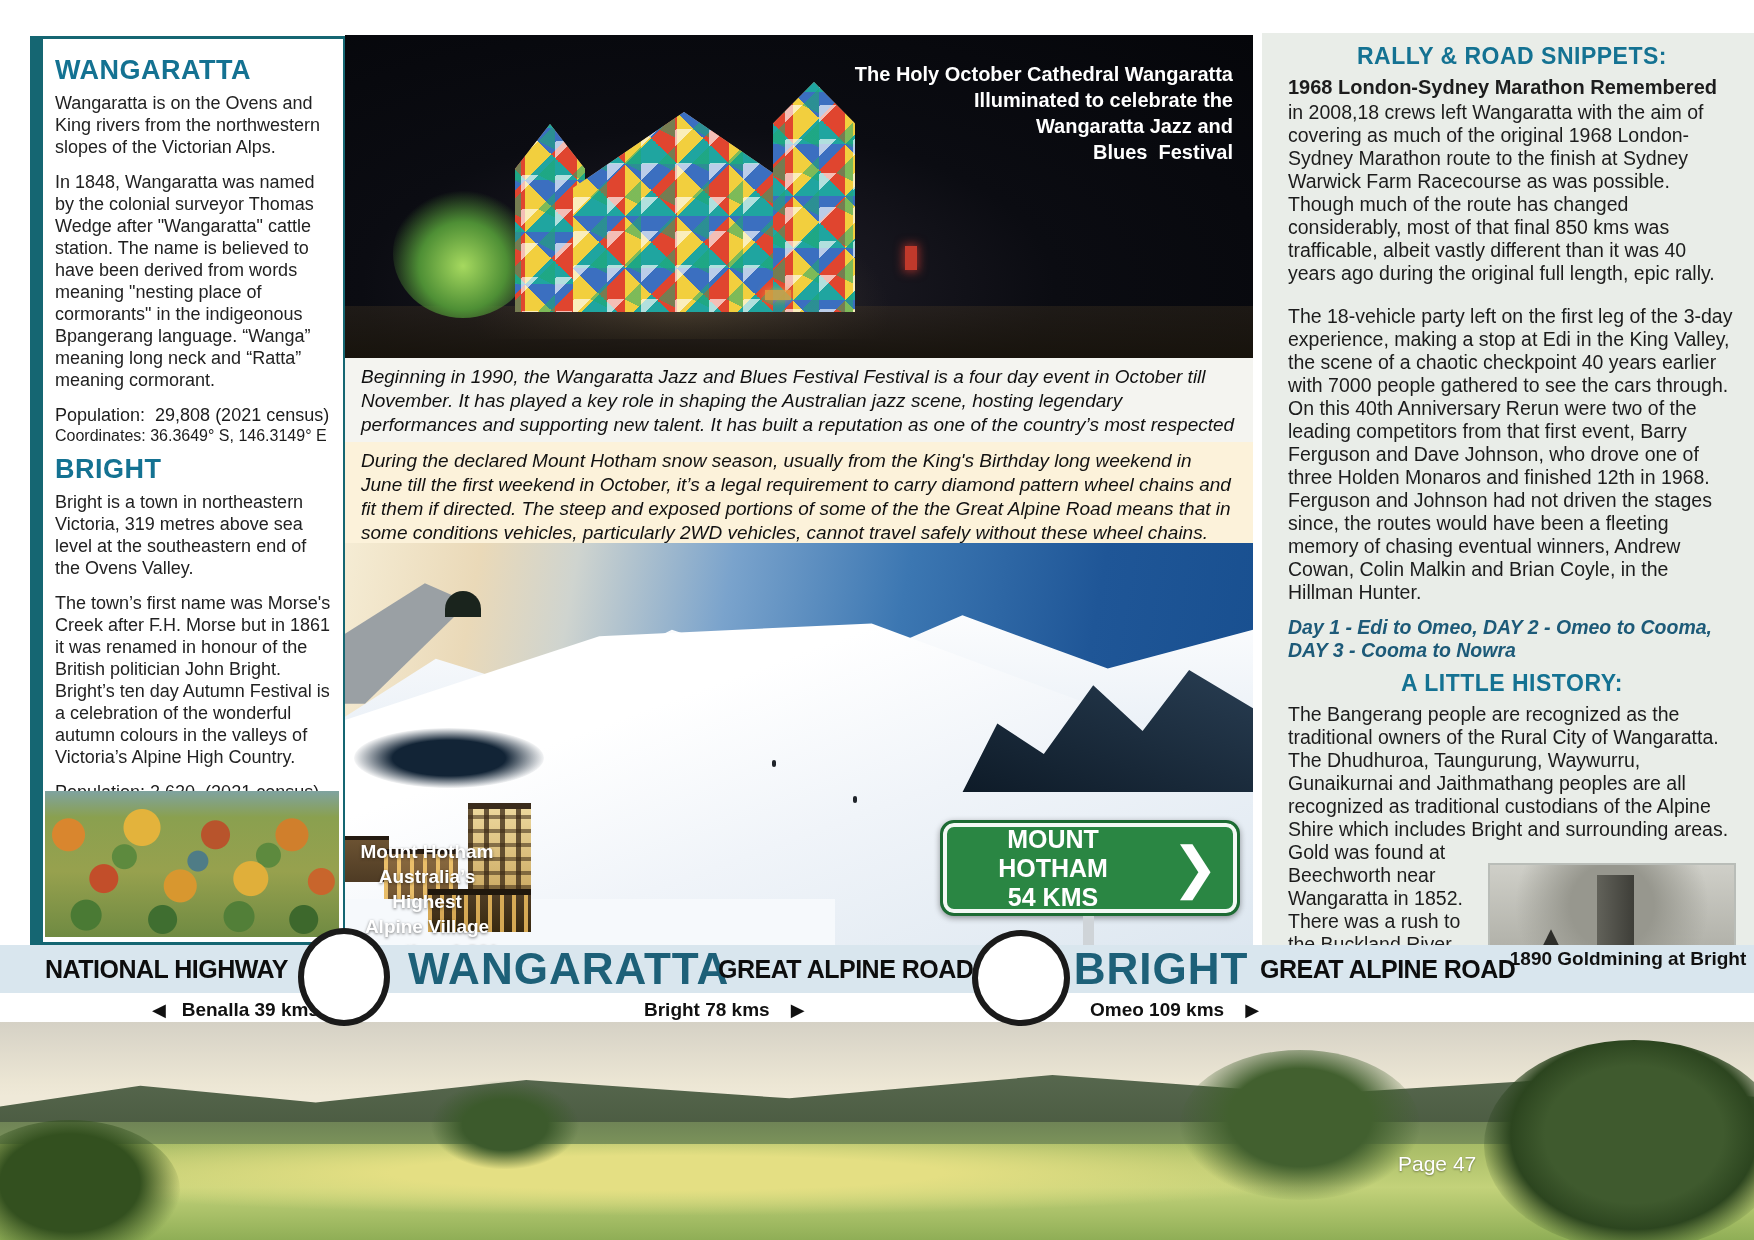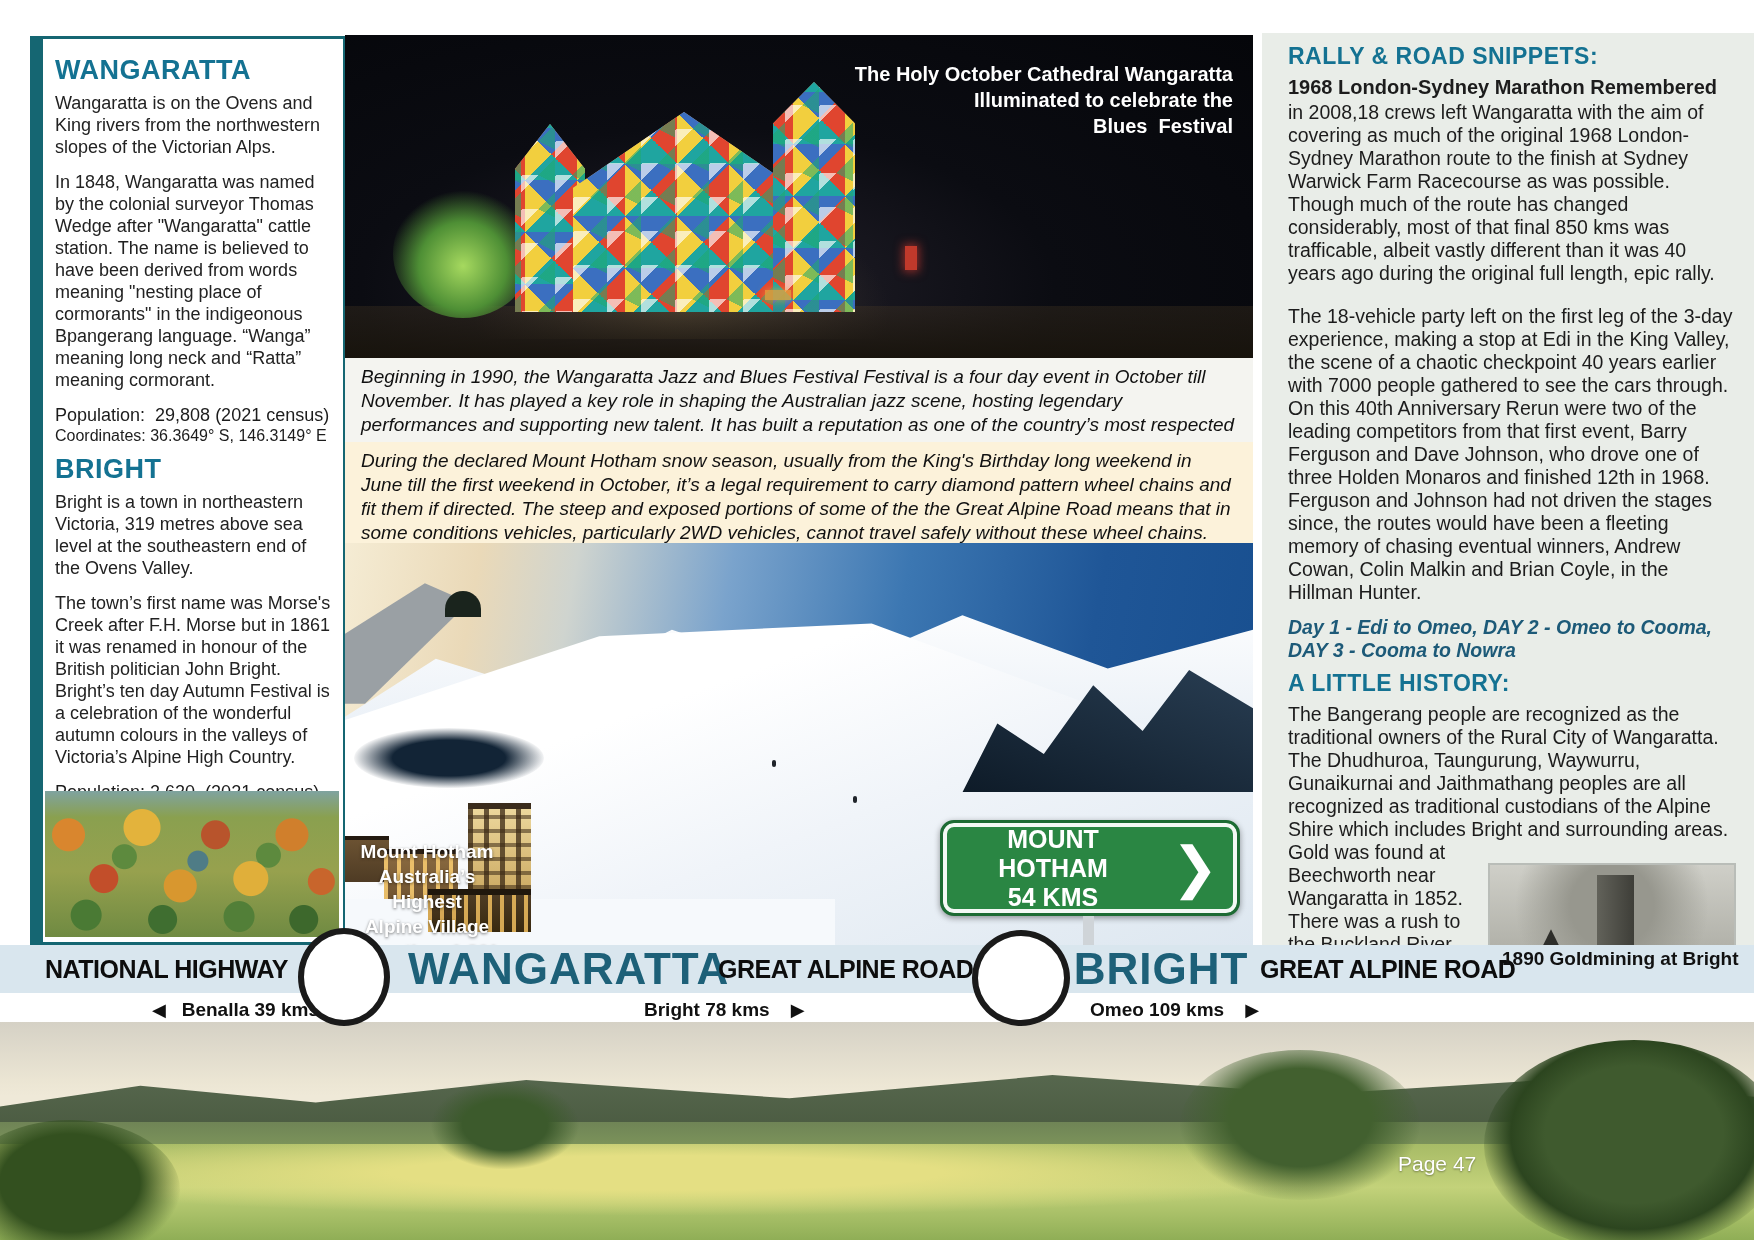--- a/index.html
+++ b/index.html
@@ -110,39 +110,39 @@
      box-shadow:inset 0 0 0 4px rgba(255,255,255,.95),0 2px 6px rgba(0,0,0,.4);
      display:flex;align-items:center;}
   .sign-text{flex:1;text-align:center;color:#fff;font-weight:bold;font-size:25px;line-height:29px;padding-left:10px;}
   .sign-chevron{width:84px;text-align:center;color:#fff;font-weight:bold;font-size:56px;line-height:56px;
      font-family:"DejaVu Sans",sans-serif;}
   .sign-pole{position:absolute;left:738px;top:373px;width:11px;height:29px;background:#cfd4d8;}
 
   
   .rightcol{position:absolute;left:1262px;top:33px;width:492px;height:912px;box-sizing:border-box;
      background:#e9ede8;padding:8px 18px 0 26px;overflow:hidden;font-size:19.5px;line-height:23px;}
-  .rc-heading{color:#147292;font-weight:bold;font-size:23px;letter-spacing:.5px;margin:4px 0 8px 0;}
+  .rc-heading{color:#147292;font-weight:bold;font-size:23px;letter-spacing:.5px;margin:4px 0 8px 0;text-align:center;}
   .rc-sub{font-weight:bold;font-size:20px;margin:0 0 2px 0;}
   .rc-p{margin:0 0 20px 0;color:#1c1c1c;}
   .rc-days{font-weight:bold;font-style:italic;color:#1d5a78;margin:-8px 0 10px 0;}
   .gold-spacer{float:right;width:2px;height:160px;}
   .gold-photo{float:right;clear:right;width:244px;height:146px;margin:0 0 6px 12px;
      border:2px solid #b9bdb8;position:relative;display:block;
      background:
        radial-gradient(circle at 16% 78%,#41413c 0 10px,transparent 11px),
        radial-gradient(circle at 30% 82%,#54544c 0 8px,transparent 9px),
        radial-gradient(circle at 72% 78%,#3a3a35 0 9px,transparent 10px),
        radial-gradient(circle at 86% 70%,#55554e 0 7px,transparent 8px),
        radial-gradient(circle at 50% 28%,#97978e 0 26%,transparent 60%),
        linear-gradient(180deg,#cfcfc8 0%,#b2b2aa 55%,#8f8f86 100%);}
   .gold-photo::before{content:"";position:absolute;left:44%;top:7%;width:15%;height:64%;
      background:linear-gradient(90deg,#62625a,#3e3e38);}
   .gold-photo::after{content:"";position:absolute;left:12%;bottom:12%;width:26%;height:44%;
      clip-path:polygon(50% 0,100% 100%,0 100%);background:#2e2e2a;}
-  .gold-caption{position:absolute;left:1502px;top:948px;width:252px;text-align:left;
+  .gold-caption{position:absolute;left:1502px;top:948px;width:252px;text-align:center;
      font-weight:bold;font-size:19px;color:#111;z-index:7;}
 
   
   .banner{position:absolute;left:0;top:945px;width:1754px;height:48px;background:#d9e6ee;z-index:4;}
   .bn-item{position:absolute;top:50%;transform:translateY(-50%);text-align:center;white-space:nowrap;}
   .bn-road{font-weight:bold;font-size:25px;color:#0d0d0d;letter-spacing:-.5px;}
   .bn-town{font-weight:bold;font-size:44px;color:#1d6078;letter-spacing:1px;}
   .node{position:absolute;border-radius:50%;background:#fff;border:6px solid #1a1a1a;z-index:6;}
   .node1{left:298px;top:928px;width:80px;height:86px;}
   .node2{left:972px;top:930px;width:86px;height:84px;}
@@ -200,20 +200,21 @@
     <div class="cath">
       <div class="cath-left patch"></div>
       <div class="cath-mid patch"></div>
       <div class="cath-right patch"></div>
     </div>
     <div class="cath-dot-red"></div>
     <div class="cath-dot-amber"></div>
     <div class="cath-caption">
       <div>The Holy October Cathedral Wangaratta</div>
       <div>Illuminated to celebrate the</div>
+      <div>Wangaratta Jazz and</div>
       <div class="prewrap">Blues  Festival</div>
     </div>
   </div>
 
   <div class="italic-para jazz-para">Beginning in 1990, the Wangaratta Jazz and Blues Festival Festival is a four day event in October till November. It has played a key role in shaping the Australian jazz scene, hosting legendary performances and supporting new talent. It has built a reputation as one of the country’s most respected and long-standing music festivals.</div>
   <div class="italic-para chains-para">During the declared Mount Hotham snow season, usually from the King's Birthday long weekend in June till the first weekend in October, it’s a legal requirement to carry diamond pattern wheel chains and fit them if directed. The steep and exposed portions of some of the the Great Alpine Road means that in some conditions vehicles, particularly 2WD vehicles, cannot travel safely without these wheel chains.</div>
 
   <div class="snow">
     <div class="snow-sky"></div>
     <div class="snow-ridge"></div>

